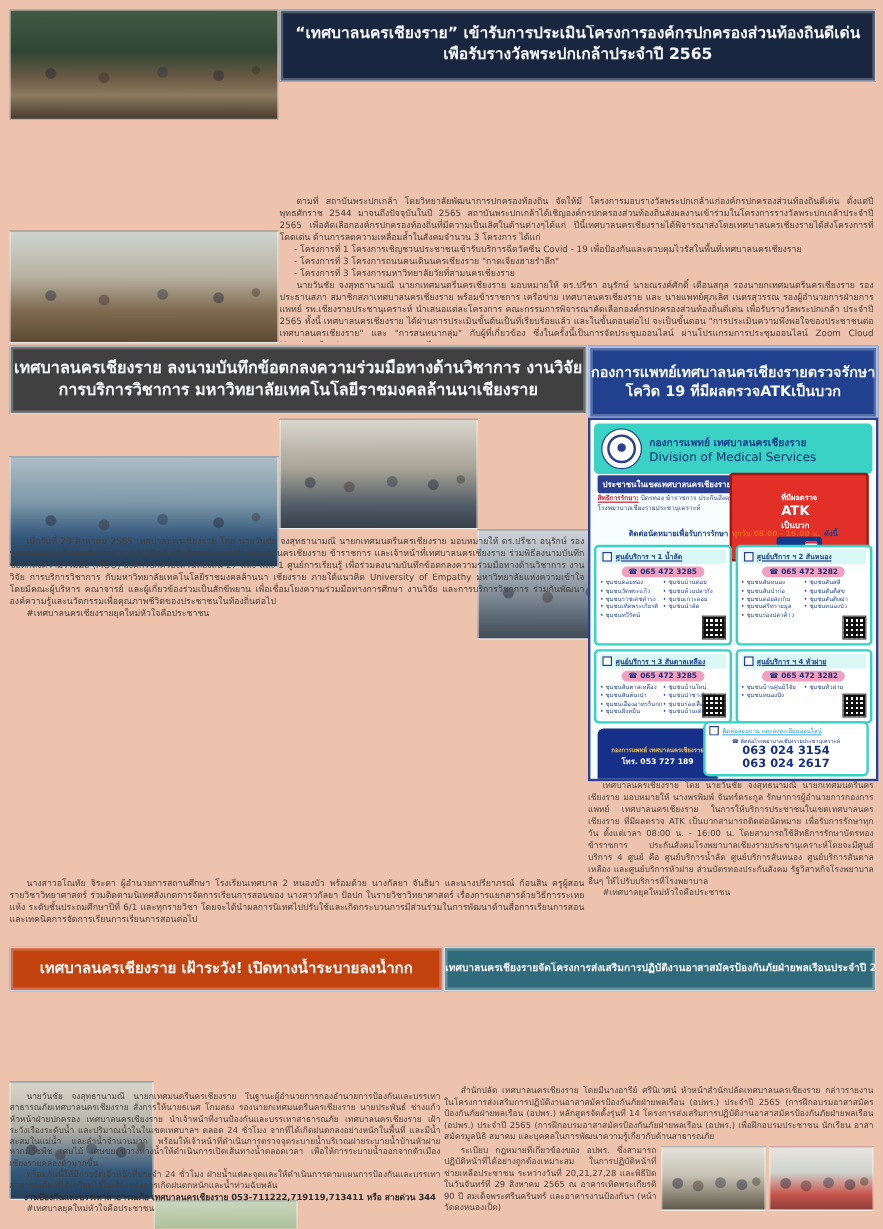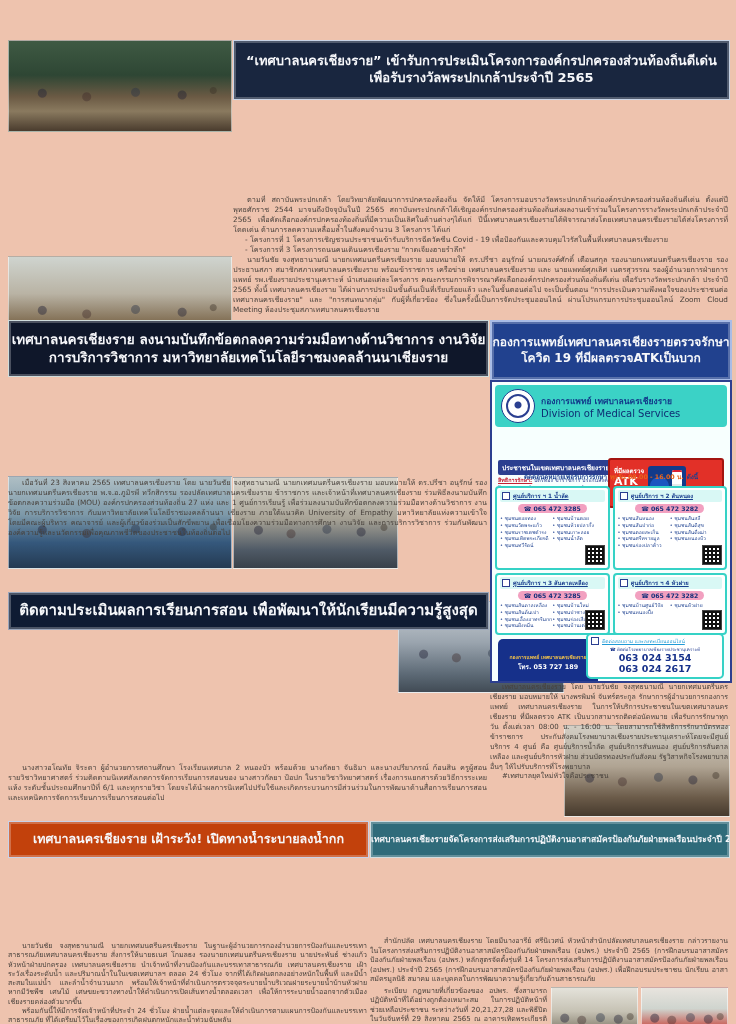--- a/index.html
+++ b/index.html
@@ -1,26 +1,26 @@
 <!DOCTYPE html>
 <html><head>
 <meta charset="utf-8">
 <style>
   html,body{margin:0;padding:0;background:#eec3ae;}
   body{font-family:"DejaVu Sans","Liberation Sans",sans-serif;}
   .page{position:relative;width:736px;height:1024px;background:#eec3ae;overflow:hidden;}
-  .abs{position:absolute;margin-top:32px;}
+  .abs{position:absolute;}
 
   
   .banner{display:flex;flex-direction:column;justify-content:center;align-items:center;
           text-align:center;color:#f6f7fa;font-weight:bold;
           box-shadow:inset 0 0 0 2px rgba(255,255,255,.25);}
   .banner div{white-space:nowrap;overflow:hidden;max-width:100%;line-height:1.3;}
   .bn-top{background:#19263f;border:1px solid #c9d4e6;font-size:13px;}
-  .bn-mou{background:#0f172a;border:1px solid #cfdcdc;font-size:13.5px;}
+  .bn-mou{background:#404040;border:1px solid #cfdcdc;font-size:13.5px;}
   .bn-med{background:#21418e;border:2px solid #a9bce6;font-size:12px;}
   .bn-edu{background:#0f1b33;border:1px solid #9aa6bc;font-size:15px;}
   .bn-flood{background:#c2410c;border:1px solid #c8d2ea;font-size:12.5px;}
   .bn-civil{background:#2f6b7a;border:1px solid #d0dde0;font-size:8.5px;}
 
   
   .story{color:#47403b;font-size:7.3px;line-height:1.37;text-align:justify;overflow:hidden;}
   .story p{margin:0;text-indent:14px;}
   .bullet-line{display:block;padding-left:12px;text-indent:0;}
   .hashtag{text-indent:14px;}
@@ -53,21 +53,21 @@
         display:flex;align-items:center;justify-content:center;flex:none;}
   .seal-inner{width:20px;height:20px;border-radius:50%;border:2px solid #2b3f90;
         background:radial-gradient(circle at 50% 45%, #2b3f90 3px, transparent 4px);}
   .poster-org-th{color:#123a8a;font-weight:bold;font-size:8.5px;white-space:nowrap;}
   .poster-org-en{color:#0e2f74;font-weight:normal;font-size:10px;white-space:nowrap;}
   .aud-bar{background:#2b3f90;color:#fff;font-weight:bold;font-size:6.6px;padding:2px 4px;
            border-radius:2px;white-space:nowrap;overflow:hidden;}
   .rights{font-size:5.4px;color:#2b3f90;line-height:1.4;margin-top:2px;}
   .rights b{color:#c42033;text-decoration:underline;}
   .atk-box{background:#e23028;border:2px solid #a31410;border-radius:3px;color:#fff;
-           display:flex;align-items:center;padding:2px 4px;gap:4px;}
+           display:flex;align-items:center;padding:14px 4px;gap:4px;flex-direction:column;}
   .atk-t1{font-size:6.2px;font-weight:bold;}
   .atk-t2{font-size:11px;font-weight:bold;line-height:1.1;}
   .atk-t3{font-size:6.8px;font-weight:bold;}
   .atk-art{width:38px;height:34px;position:relative;flex:none;background:
      radial-gradient(circle at 30% 60%, #1b56c0 9px, transparent 10px),
      linear-gradient(0deg,#123a8a 0 0);background-size:100% 100%;border-radius:3px;}
   .atk-art::after{content:"";position:absolute;right:4px;top:4px;width:10px;height:24px;
      background:linear-gradient(180deg,#fff 0 60%,#e8e8e8 60% 100%);border-radius:2px;
      box-shadow:inset 0 6px 0 -4px #d23;}
   .sched{position:absolute;left:6px;right:6px;display:flex;justify-content:center;gap:3px;
@@ -118,34 +118,36 @@
     <div>เพื่อรับรางวัลพระปกเกล้าประจำปี 2565</div>
   </div>
   <div class="abs photo ph-r1" style="left:233px;top:70px;width:163px;height:90px"></div>
   <div class="abs photo ph-r2" style="left:398px;top:70px;width:164px;height:90px"></div>
   <div class="abs photo ph-r3" style="left:564px;top:70px;width:164px;height:90px"></div>
   <div class="abs story" style="left:233px;top:163px;width:495px;height:122px">
     <p>ตามที่ สถาบันพระปกเกล้า โดยวิทยาลัยพัฒนาการปกครองท้องถิ่น จัดให้มี โครงการมอบรางวัลพระปกเกล้าแก่องค์กรปกครองส่วนท้องถิ่นดีเด่น ตั้งแต่ปีพุทธศักราช 2544 มาจนถึงปัจจุบันในปี 2565 สถาบันพระปกเกล้าได้เชิญองค์กรปกครองส่วนท้องถิ่นส่งผลงานเข้าร่วมในโครงการรางวัลพระปกเกล้าประจำปี 2565 เพื่อคัดเลือกองค์กรปกครองท้องถิ่นที่มีความเป็นเลิศในด้านต่างๆได้แก่ ปีนี้เทศบาลนครเชียงรายได้พิจารณาส่งโดยเทศบาลนครเชียงรายได้ส่งโครงการที่โดดเด่น ด้านการลดความเหลื่อมล้ำในสังคมจำนวน 3 โครงการ ได้แก่</p>
     <div>
         <span class="bullet-line">- โครงการที่ 1 โครงการเชิญชวนประชาชนเข้ารับบริการฉีดวัคซีน Covid - 19 เพื่อป้องกันและควบคุมไวรัสในพื้นที่เทศบาลนครเชียงราย</span>
         <span class="bullet-line">- โครงการที่ 3 โครงการถนนคนเดินนครเชียงราย "กาดเจียงฮายรำลึก"</span>
+        <span class="bullet-line">- โครงการที่ 3 โครงการมหาวิทยาลัยวัยที่สามนครเชียงราย</span>
       </div>
     <p>นายวันชัย จงสุทธานามณี นายกเทศมนตรีนครเชียงราย มอบหมายให้ ดร.ปรีชา อนุรักษ์ นายณรงค์ศักดิ์ เตือนสกุล รองนายกเทศมนตรีนครเชียงราย รองประธานสภา สมาชิกสภาเทศบาลนครเชียงราย พร้อมข้าราชการ เครือข่าย เทศบาลนครเชียงราย และ นายแพทย์ศุภเลิศ เนตรสุวรรณ รองผู้อำนวยการฝ่ายการแพทย์ รพ.เชียงรายประชานุเคราะห์ นำเสนอแต่ละโครงการ คณะกรรมการพิจารณาคัดเลือกองค์กรปกครองส่วนท้องถิ่นดีเด่น เพื่อรับรางวัลพระปกเกล้า ประจำปี 2565 ทั้งนี้ เทศบาลนครเชียงราย ได้ผ่านการประเมินขั้นต้นเป็นที่เรียบร้อยแล้ว และในขั้นตอนต่อไป จะเป็นขั้นตอน "การประเมินความพึงพอใจของประชาชนต่อเทศบาลนครเชียงราย" และ "การสนทนากลุ่ม" กับผู้ที่เกี่ยวข้อง ซึ่งในครั้งนี้เป็นการจัดประชุมออนไลน์ ผ่านโปรแกรมการประชุมออนไลน์ Zoom Cloud Meeting ห้องประชุมสภาเทศบาลนครเชียงราย</p>
 
   </div>
 
   <div class="abs banner bn-mou" style="left:8px;top:288px;width:479px;height:55px">
     <div>เทศบาลนครเชียงราย ลงนามบันทึกข้อตกลงความร่วมมือทางด้านวิชาการ งานวิจัย</div>
     <div>การบริการวิชาการ มหาวิทยาลัยเทคโนโลยีราชมงคลล้านนาเชียงราย</div>
   </div>
   <div class="abs photo ph-m1" style="left:8px;top:346px;width:118px;height:97px"></div>
   <div class="abs photo ph-m2" style="left:128px;top:346px;width:118px;height:97px"></div>
 
   <div class="abs story" style="left:8px;top:446px;width:479px;height:111px">
     <p>เมื่อวันที่ 23 สิงหาคม 2565 เทศบาลนครเชียงราย โดย นายวันชัย จงสุทธานามณี นายกเทศมนตรีนครเชียงราย มอบหมายให้ ดร.ปรีชา อนุรักษ์ รองนายกเทศมนตรีนครเชียงราย พ.จ.อ.ภูมิรพี ทวีกสิกรรม รองปลัดเทศบาลนครเชียงราย ข้าราชการ และเจ้าหน้าที่เทศบาลนครเชียงราย ร่วมพิธีลงนามบันทึกข้อตกลงความร่วมมือ (MOU) องค์กรปกครองส่วนท้องถิ่น 27 แห่ง และ 1 ศูนย์การเรียนรู้ เพื่อร่วมลงนามบันทึกข้อตกลงความร่วมมือทางด้านวิชาการ งานวิจัย การบริการวิชาการ กับมหาวิทยาลัยเทคโนโลยีราชมงคลล้านนา เชียงราย ภายใต้แนวคิด University of Empathy มหาวิทยาลัยแห่งความเข้าใจ โดยมีคณะผู้บริหาร คณาจารย์ และผู้เกี่ยวข้องร่วมเป็นสักขีพยาน เพื่อเชื่อมโยงความร่วมมือทางการศึกษา งานวิจัย และการบริการวิชาการ ร่วมกันพัฒนาองค์ความรู้และนวัตกรรมเพื่อคุณภาพชีวิตของประชาชนในท้องถิ่นต่อไป</p>
+    <div class="hashtag">#เทศบาลนครเชียงรายยุคใหม่หัวใจคือประชาชน</div>
   </div>
 
   <div class="abs banner bn-med" style="left:490px;top:288px;width:238px;height:57px">
     <div>กองการแพทย์เทศบาลนครเชียงรายตรวจรักษา</div>
     <div>โควิด 19 ที่มีผลตรวจATKเป็นบวก</div>
   </div>
 
   <div class="abs poster" style="left:490px;top:348px;width:238px;height:299px">
     <div class="poster-head">
       <div class="seal">
@@ -265,23 +267,20 @@
       <div class="pf-num">063 024 3154</div>
       <div class="pf-num">063 024 2617</div>
     </div>
   </div>
 
   <div class="abs med-story" style="left:490px;top:651px;width:238px;height:134px">
     <p>เทศบาลนครเชียงราย โดย นายวันชัย จงสุทธนามณี นายกเทศมนตรีนครเชียงราย มอบหมายให้ นางพรพิมพ์ จันทร์ตระกูล รักษาการผู้อำนวยการกองการแพทย์ เทศบาลนครเชียงราย ในการให้บริการประชาชนในเขตเทศบาลนครเชียงราย ที่มีผลตรวจ ATK เป็นบวกสามารถติดต่อนัดหมาย เพื่อรับการรักษาทุกวัน ตั้งแต่เวลา 08:00 น. - 16:00 น. โดยสามารถใช้สิทธิการรักษาบัตรทอง ข้าราชการ ประกันสังคมโรงพยาบาลเชียงรายประชานุเคราะห์โดยจะมีศูนย์บริการ 4 ศูนย์ คือ ศูนย์บริการน้ำลัด ศูนย์บริการสันหนอง ศูนย์บริการสันตาลเหลือง และศูนย์บริการหัวฝาย ส่วนบัตรทองประกันสังคม รัฐวิสาหกิจโรงพยาบาลอื่นๆ ให้ไปรับบริการที่โรงพยาบาล</p>
     <p class="hashtag">#เทศบาลยุคใหม่หัวใจคือประชาชน</p>
   </div>
 
-  <div class="abs banner bn-edu" style="left:8px;top:560px;width:479px;height:36px">
-    <div>ติดตามประเมินผลการเรียนการสอน  เพื่อพัฒนาให้นักเรียนมีความรู้สูงสุด</div>
-  </div>
 
   <div class="abs story" style="left:8px;top:731px;width:479px;height:54px">
     <p>นางสาวอโณทัย จิระดา ผู้อำนวยการสถานศึกษา โรงเรียนเทศบาล 2 หนองบัว พร้อมด้วย นางกัลยา จันธิมา และนางปรียาภรณ์ ก้อนสิน ครูผู้สอนรายวิชาวิทยาศาสตร์ ร่วมติดตามนิเทศสังเกตการจัดการเรียนการสอนของ นางสาวกัลยา ป้อปก ในรายวิชาวิทยาศาสตร์ เรื่องการแยกสารด้วยวิธีการระเหยแห้ง ระดับชั้นประถมศึกษาปีที่ 6/1 และทุกรายวิชา โดยจะได้นำผลการนิเทศไปปรับใช้และเกิดกระบวนการมีส่วนร่วมในการพัฒนาด้านสื่อการเรียนการสอน และเทคนิคการจัดการเรียนการเรียนการสอนต่อไป</p>
   </div>
 
   <div class="abs banner bn-flood" style="left:8px;top:789px;width:359px;height:35px">
     <div>เทศบาลนครเชียงราย  เฝ้าระวัง!  เปิดทางน้ำระบายลงน้ำกก</div>
   </div>
 
   <div class="abs story" style="left:8px;top:910px;width:359px;height:108px;font-size:7px;line-height:1.33">

